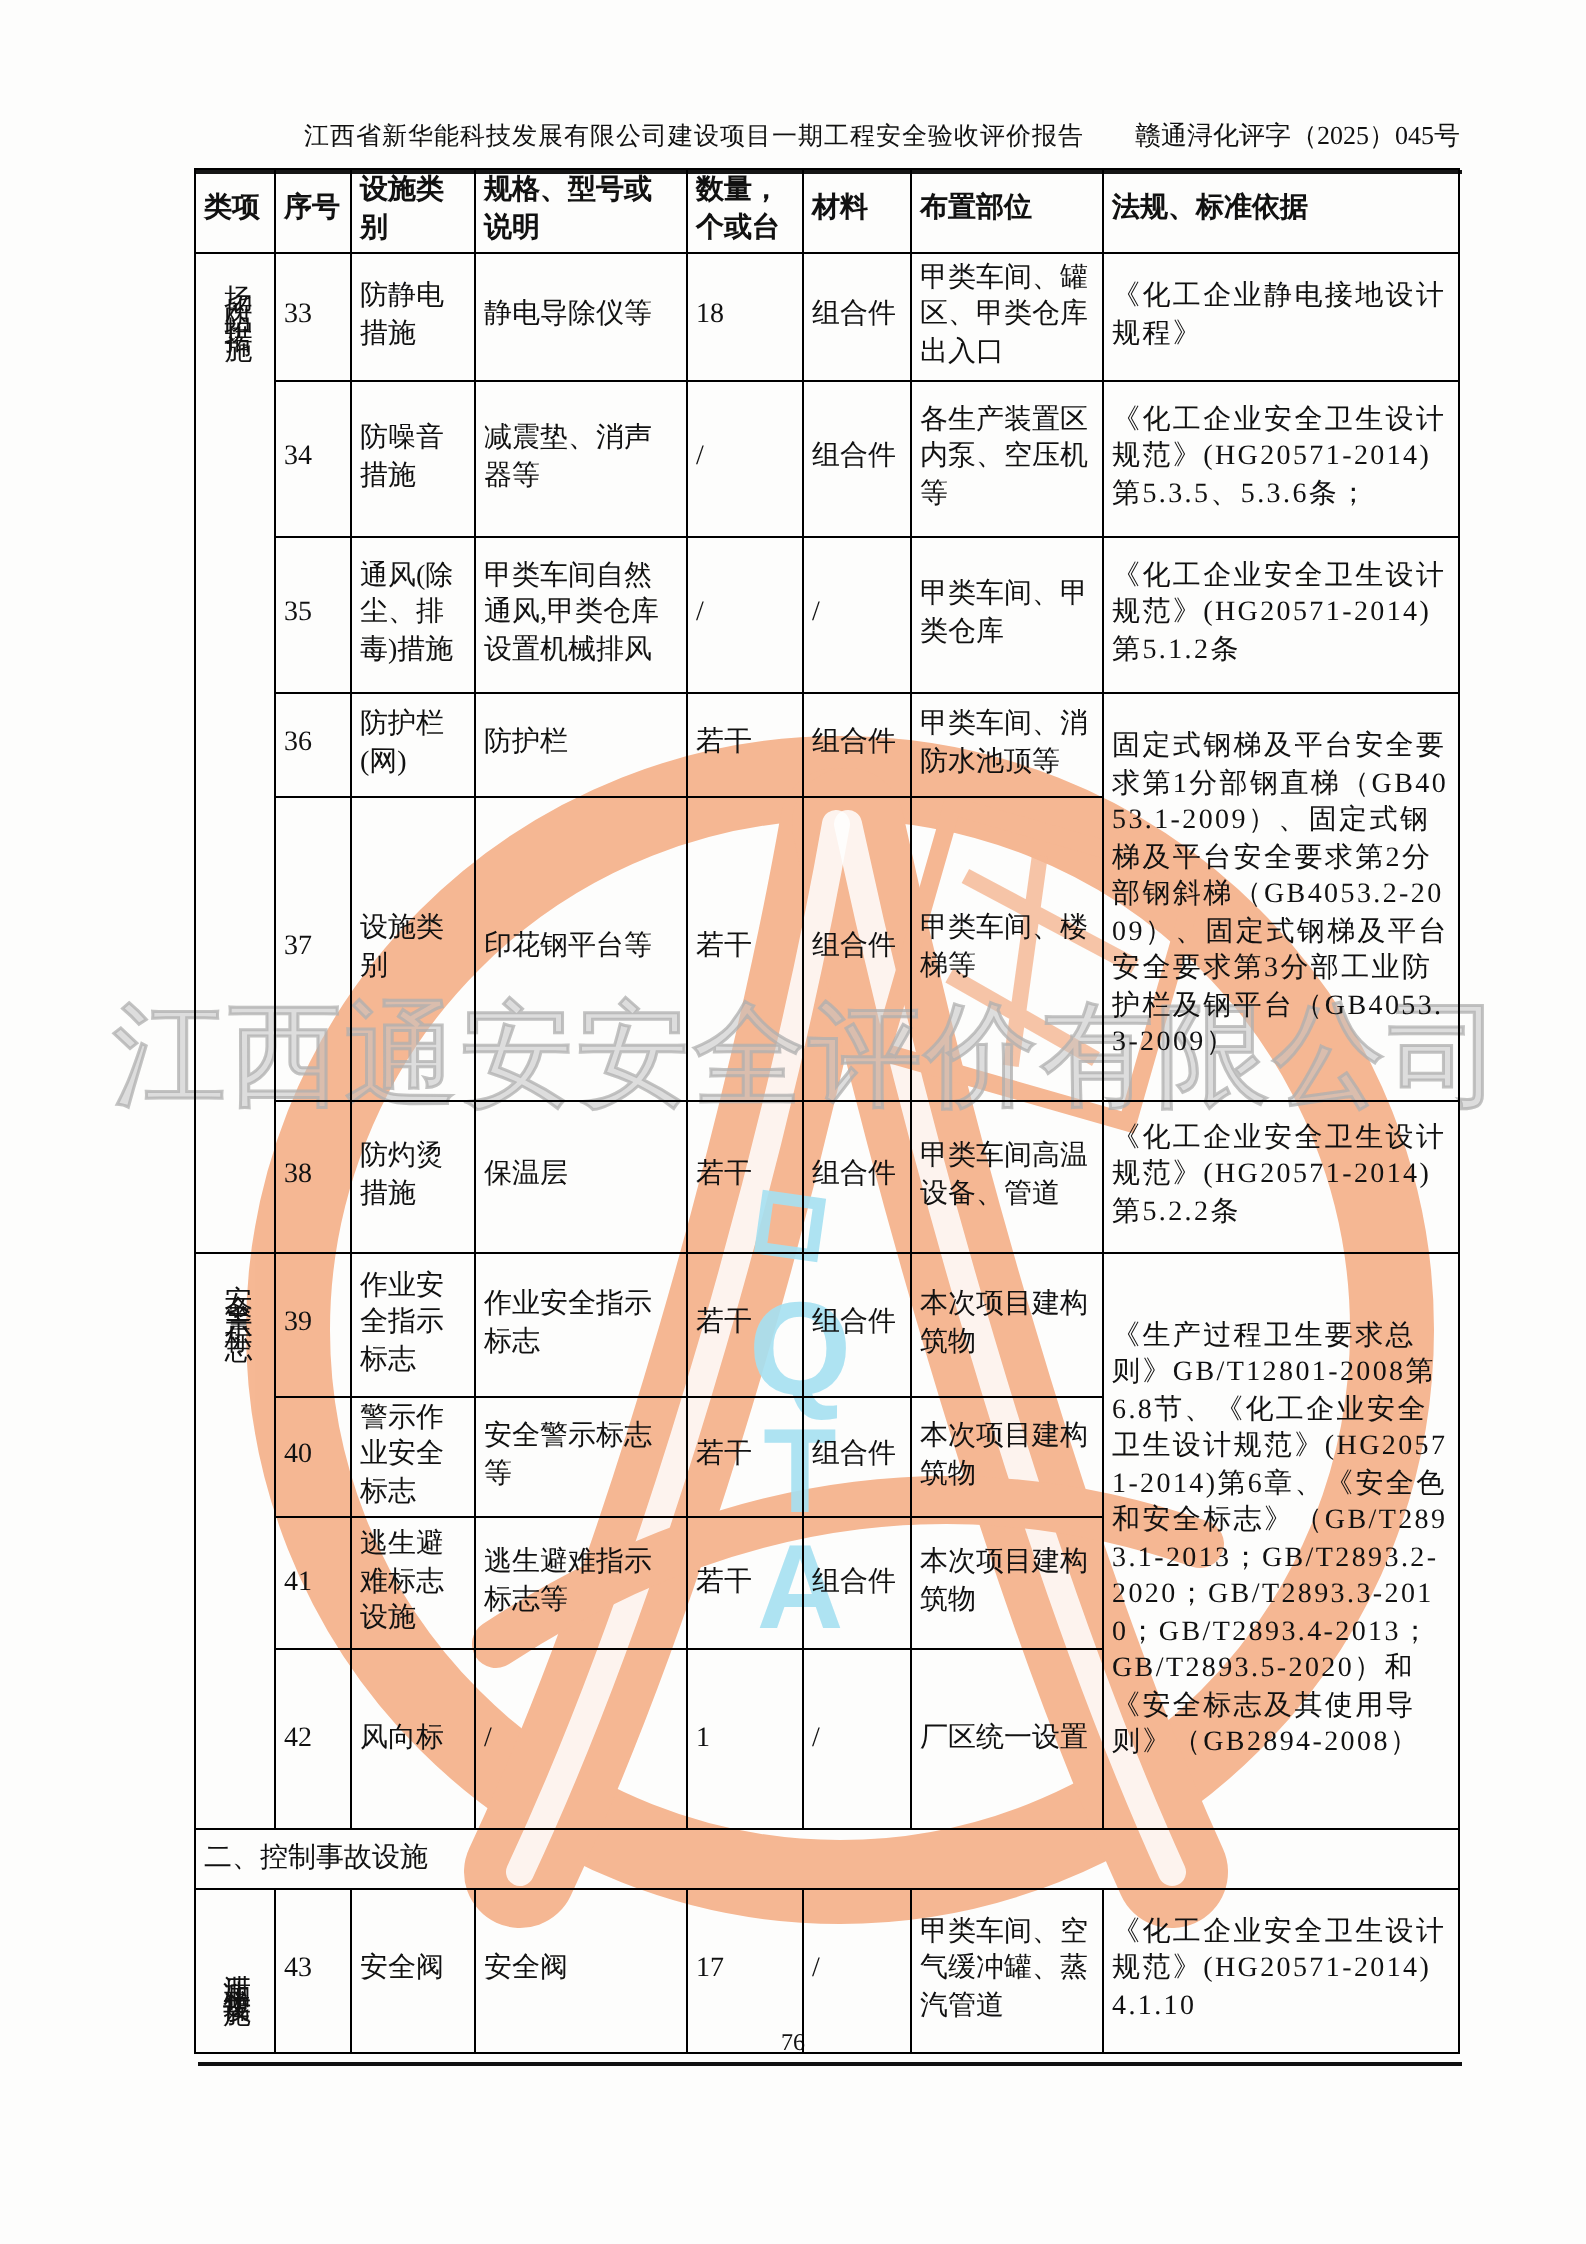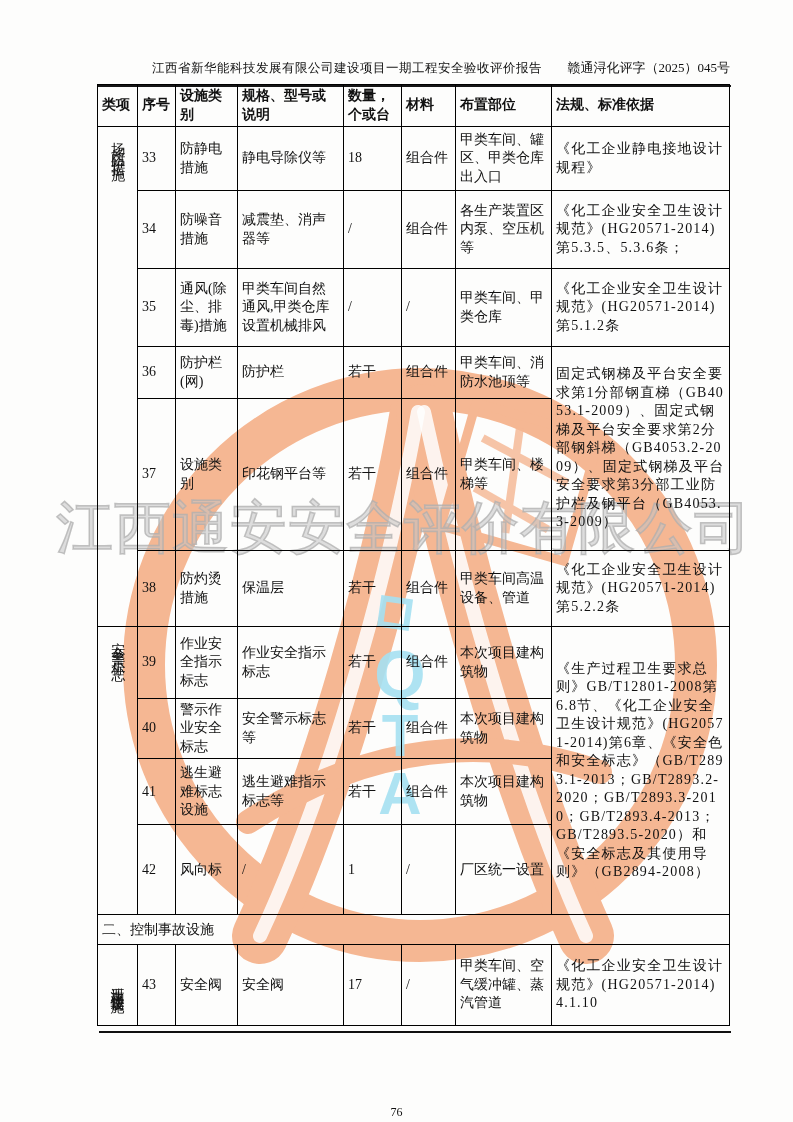--- a/index.html
+++ b/index.html
@@ -4,21 +4,21 @@
 <style>
   html,body{margin:0;padding:0;background:#e8e8e8;}
   .page{position:relative;width:793px;height:1122px;background:#fdfdfc;overflow:hidden;
         font-family:"Liberation Serif","DejaVu Serif",serif;color:#111;}
   
   .hdr-left{position:absolute;left:104px;top:60px;font-size:12.5px;letter-spacing:.5px;margin-left:48px;}
   .hdr-right{position:absolute;right:63px;top:59px;font-size:13px;font-weight:normal;}
   .hdr-rule{position:absolute;left:97px;top:85px;width:634px;height:2px;background:#151515;}
   
   .ft-rule{position:absolute;left:99px;top:1031px;width:632px;height:2px;background:#101010;}
-  .ft-num{position:absolute;left:0;top:1105px;width:100%;text-align:center;font-size:12px;}
+  .ft-num{position:absolute;left:0;top:1014px;width:100%;text-align:center;font-size:12px;}
   
   .wm{position:absolute;inset:0;z-index:1;pointer-events:none;}
   .wm-text{position:absolute;left:56px;top:490px;font-size:57px;font-weight:normal;white-space:nowrap;
            color:rgba(195,195,195,.55);-webkit-text-stroke:1.5px rgba(175,175,175,.75);letter-spacing:1px;}
   .wm-svg{position:absolute;left:0;top:0;}
   
   table.main{position:absolute;left:97px;top:84px;width:626px;z-index:2;border-collapse:collapse;
              table-layout:fixed;background:transparent;font-size:14px;}
   .main th,.main td{border:1.5px solid #000;padding:2px 4px;vertical-align:middle;text-align:left;
              line-height:1.32;word-break:break-all;font-weight:normal;}

